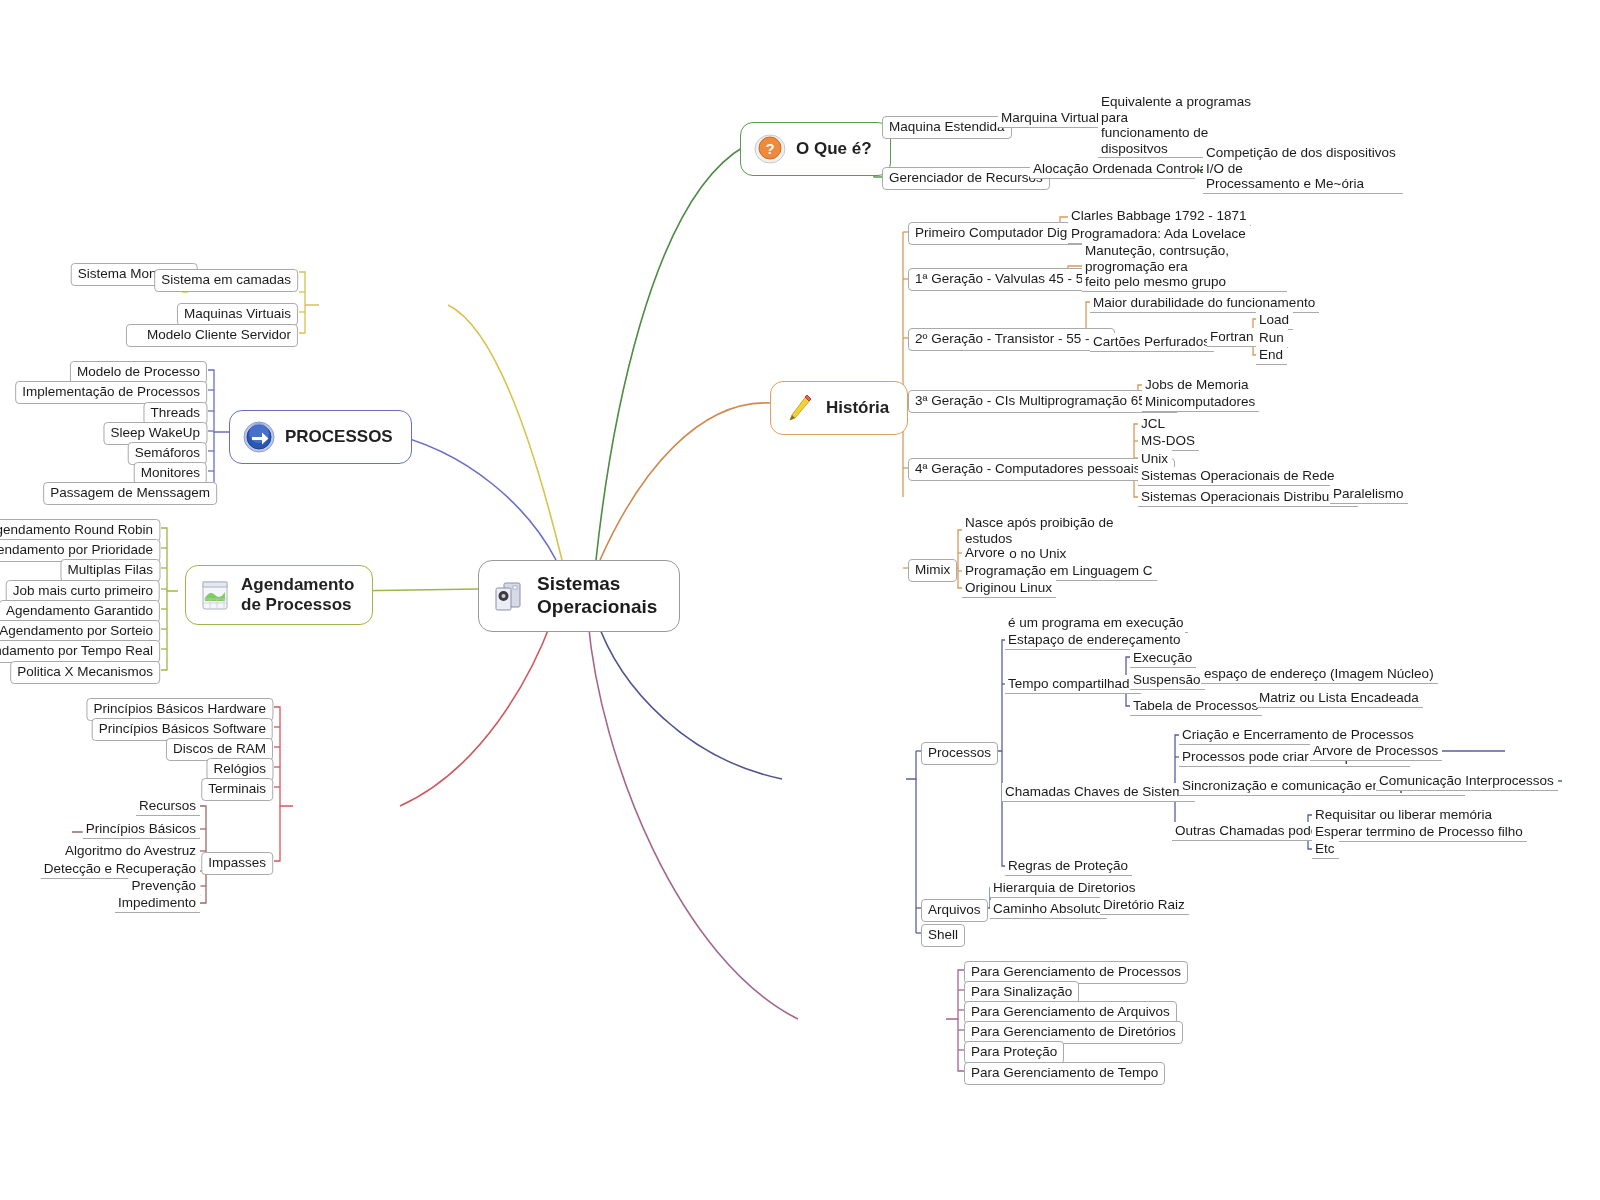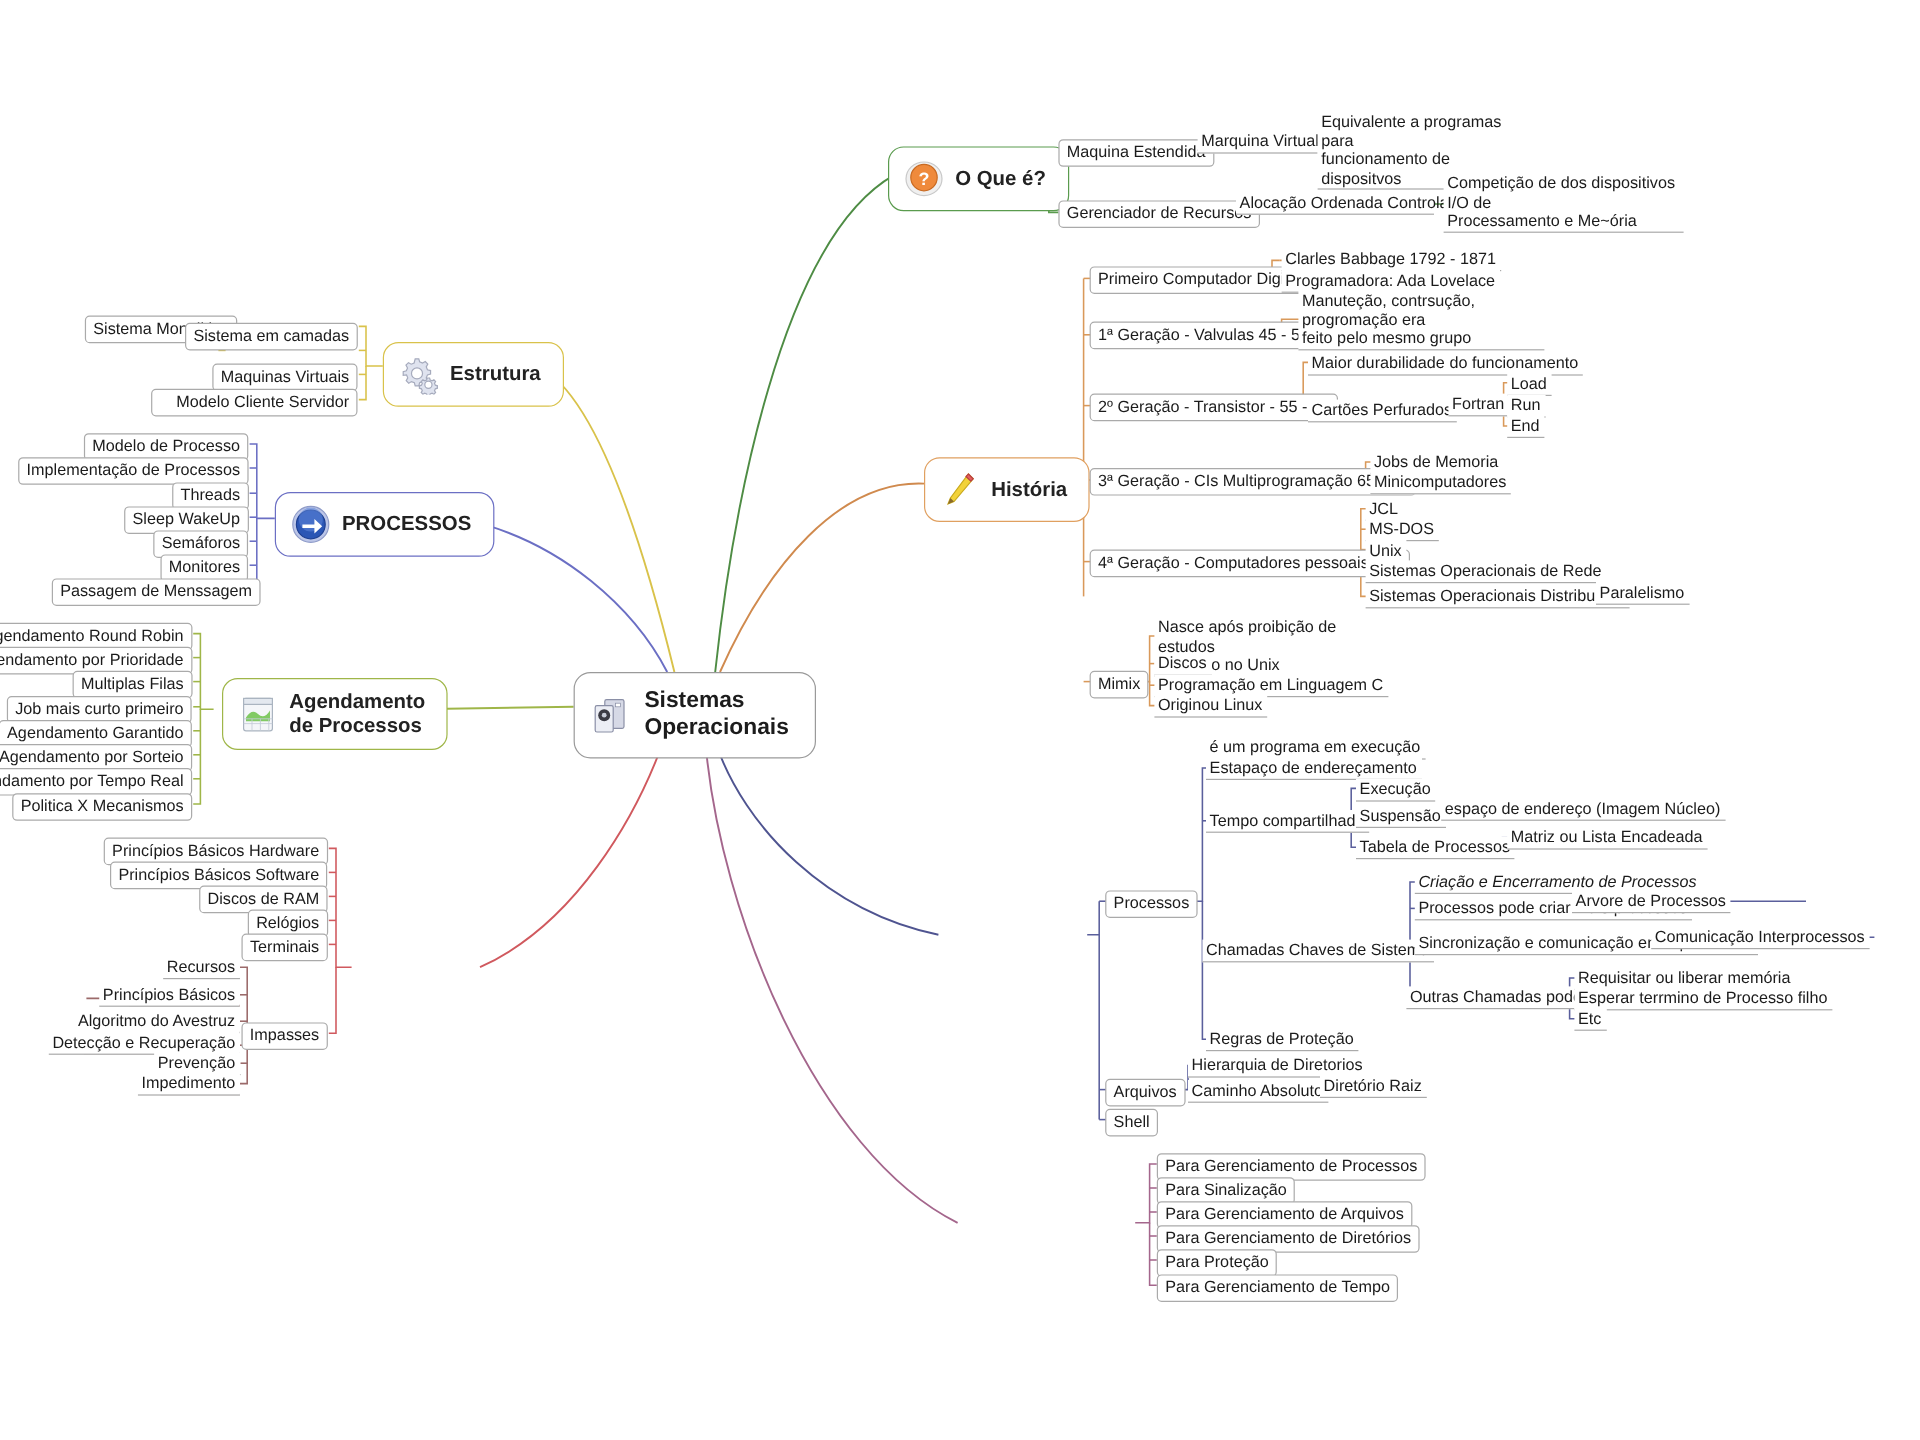--- a/index.html
+++ b/index.html
@@ -299,37 +299,37 @@
   <div class="node leaf c-orange nb" style="left:1138px;top:415px;"><span>JCL</span></div>
   <div class="node leaf c-orange nb" style="left:1138px;top:432px;"><span>MS-DOS</span></div>
   <div class="node leaf c-orange nb" style="left:1138px;top:450px;"><span>Unix</span></div>
   <div class="node leaf c-orange nb" style="left:1138px;top:467px;"><span>Sistemas Operacionais de Rede</span></div>
   <div class="node leaf c-orange nb" style="left:1138px;top:488px;"><span>Sistemas Operacionais Distribuidos</span></div>
   <div class="node leaf c-orange nb" style="left:1330px;top:485px;"><span>Paralelismo</span></div>
 
   <div class="node leaf c-orange" style="left:908px;top:559px;"><span>Mimix</span></div>
   <div class="node leaf c-orange nb wrap" style="left:962px;top:514px;width:172px;"><span style="white-space:pre-line">Nasce após proibição de estudos
 baseado no Unix</span></div>
-  <div class="node leaf c-orange nb" style="left:962px;top:544px;"><span>Discos</span></div>
+  <div class="node leaf c-orange nb" style="left:962px;top:544px;"><span>Arvore</span></div>
   <div class="node leaf c-orange nb" style="left:962px;top:562px;"><span>Programação em Linguagem C</span></div>
   <div class="node leaf c-orange nb" style="left:962px;top:579px;"><span>Originou Linux</span></div>
 
 
   <div class="node leaf c-navy" style="left:921px;top:742px;"><span>Processos</span></div>
   <div class="node leaf c-navy nb" style="left:1005px;top:614px;"><span>é um programa em execução</span></div>
   <div class="node leaf c-navy nb" style="left:1005px;top:631px;"><span>Estapaço de endereçamento</span></div>
   <div class="node leaf c-navy nb" style="left:1005px;top:675px;"><span>Tempo compartilhado</span></div>
   <div class="node leaf c-navy nb" style="left:1130px;top:649px;"><span>Execução</span></div>
   <div class="node leaf c-navy nb" style="left:1130px;top:671px;"><span>Suspensão</span></div>
   <div class="node leaf c-navy nb" style="left:1201px;top:665px;"><span>espaço de endereço (Imagem Núcleo)</span></div>
   <div class="node leaf c-navy nb" style="left:1130px;top:697px;"><span>Tabela de Processos</span></div>
   <div class="node leaf c-navy nb" style="left:1256px;top:689px;"><span>Matriz ou Lista Encadeada</span></div>
 
   <div class="node leaf c-navy nb" style="left:1002px;top:783px;"><span>Chamadas Chaves de Sistema</span></div>
-  <div class="node leaf c-navy nb" style="left:1179px;top:726px;font-style:italic;"><span>Criação e Encerramento de Processos</span></div>
+  <div class="node leaf c-navy nb" style="left:1179px;top:726px;"><span>Criação e Encerramento de Processos</span></div>
   <div class="node leaf c-navy nb" style="left:1179px;top:748px;"><span>Processos pode criar mais processos</span></div>
   <div class="node leaf c-navy nb" style="left:1310px;top:742px;"><span>Arvore de Processos</span></div>
   <div class="node leaf c-navy nb" style="left:1179px;top:777px;"><span>Sincronização e comunicação entre processos</span></div>
   <div class="node leaf c-navy nb" style="left:1376px;top:772px;"><span>Comunicação Interprocessos</span></div>
   <div class="node leaf c-navy nb" style="left:1172px;top:822px;"><span>Outras Chamadas podem</span></div>
   <div class="node leaf c-navy nb" style="left:1312px;top:806px;"><span>Requisitar ou liberar  memória</span></div>
   <div class="node leaf c-navy nb" style="left:1312px;top:823px;"><span>Esperar terrmino de Processo filho</span></div>
   <div class="node leaf c-navy nb" style="left:1312px;top:840px;"><span>Etc</span></div>
 
   <div class="node leaf c-navy nb" style="left:1005px;top:857px;"><span>Regras de Proteção</span></div>
@@ -340,33 +340,20 @@
   <div class="node leaf c-navy nb" style="left:1100px;top:896px;"><span>Diretório Raiz</span></div>
   <div class="node leaf c-navy" style="left:921px;top:924px;"><span>Shell</span></div>
 
   <div class="node leaf c-plum" style="left:964px;top:961px;"><span>Para Gerenciamento de Processos</span></div>
   <div class="node leaf c-plum" style="left:964px;top:981px;"><span>Para Sinalização</span></div>
   <div class="node leaf c-plum" style="left:964px;top:1001px;"><span>Para Gerenciamento de Arquivos</span></div>
   <div class="node leaf c-plum" style="left:964px;top:1021px;"><span>Para Gerenciamento de Diretórios</span></div>
   <div class="node leaf c-plum" style="left:964px;top:1041px;"><span>Para Proteção</span></div>
   <div class="node leaf c-plum" style="left:964px;top:1062px;"><span>Para Gerenciamento de Tempo</span></div>
 
-  <div class="node topic c-yellow" style="left:319px;top:285px;">
-    <span class="ic">
-      <svg viewBox="0 0 34 34" width="34" height="34">
-        <g fill="#dfe3ef" stroke="#a6abbd">
-          <path d="M14 4 l3 0 .7 2.6 2.4 1 2.3-1.3 2.1 2.1-1.3 2.3 1 2.4 2.6.7 0 3-2.6.7-1 2.4 1.3 2.3-2.1 2.1-2.3-1.3-2.4 1-.7 2.6-3 0-.7-2.6-2.4-1-2.3 1.3-2.1-2.1 1.3-2.3-1-2.4L4 17.7l0-3 2.6-.7 1-2.4-1.3-2.3 2.1-2.1 2.3 1.3 2.4-1z"></path>
-          <circle cx="15.5" cy="16.2" r="4.6" fill="#fff"></circle>
-          <path d="M24 20 l2 0 .5 1.7 1.6.7 1.5-.9 1.4 1.4-.9 1.5.7 1.6 1.7.5 0 2-1.7.5-.7 1.6.9 1.5-1.4 1.4-1.5-.9-1.6.7-.5 1.7-2 0-.5-1.7-1.6-.7-1.5.9-1.4-1.4.9-1.5-.7-1.6-1.7-.5 0-2 1.7-.5.7-1.6-.9-1.5 1.4-1.4 1.5.9 1.6-.7z"></path>
-          <circle cx="25" cy="25.6" r="3" fill="#fff"></circle>
-        </g>
-      </svg>
-    </span>
-    <span class="tlabel">Estrutura</span>
-  </div>
   <div class="node leaf c-yellow" style="left:198px;top:263px;transform:translateX(-100%);"><span>Sistema Monolitico</span></div>
   <div class="node leaf c-yellow" style="left:298px;top:269px;transform:translateX(-100%);"><span>Sistema em camadas</span></div>
   <div class="node leaf c-yellow" style="left:298px;top:303px;transform:translateX(-100%);"><span>Maquinas Virtuais</span></div>
   <div class="node leaf c-yellow" style="left:298px;top:324px;transform:translateX(-100%);padding-left:20px;"><span>Modelo Cliente Servidor</span></div>
 
   <div class="node topic c-blue" style="left:229px;top:410px;">
     <span class="ic">
       <svg viewBox="0 0 34 34" width="34" height="34">
         <circle cx="17" cy="17" r="15" fill="#bcc6e8" stroke="#8f9cc9"></circle>
         <circle cx="17" cy="17" r="12" fill="#2b56b5" stroke="#1d3f91"></circle>

